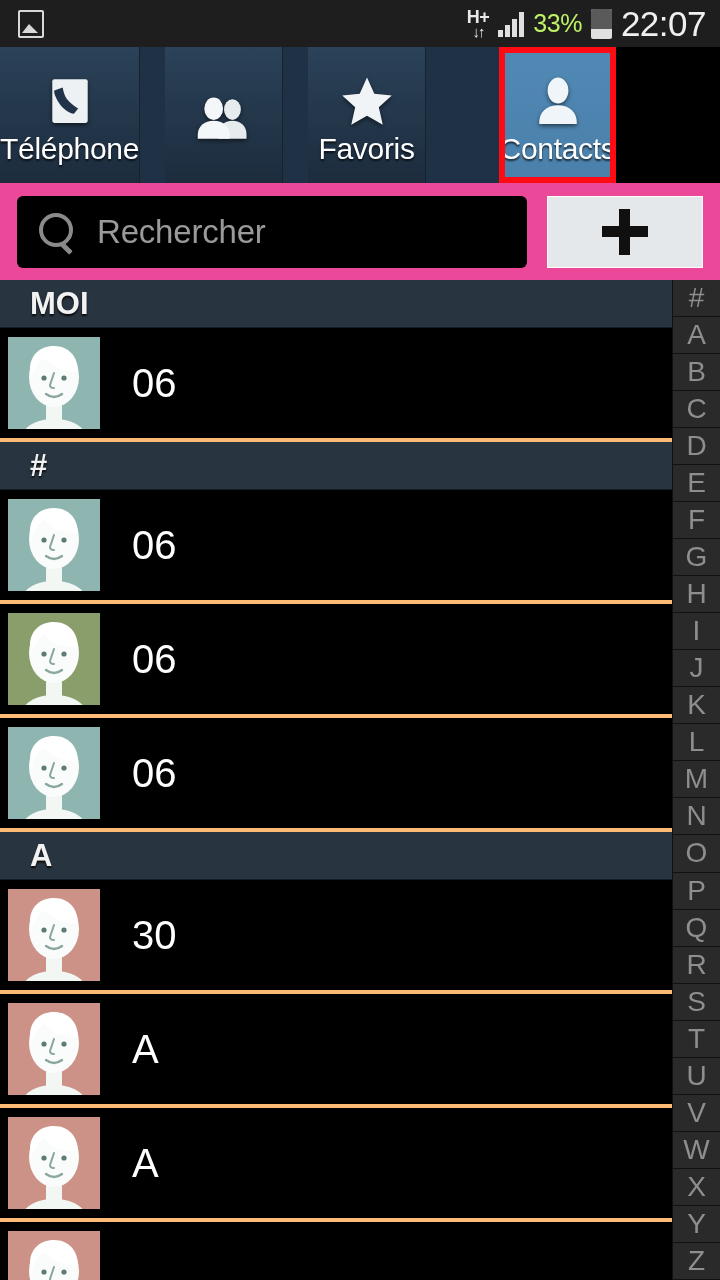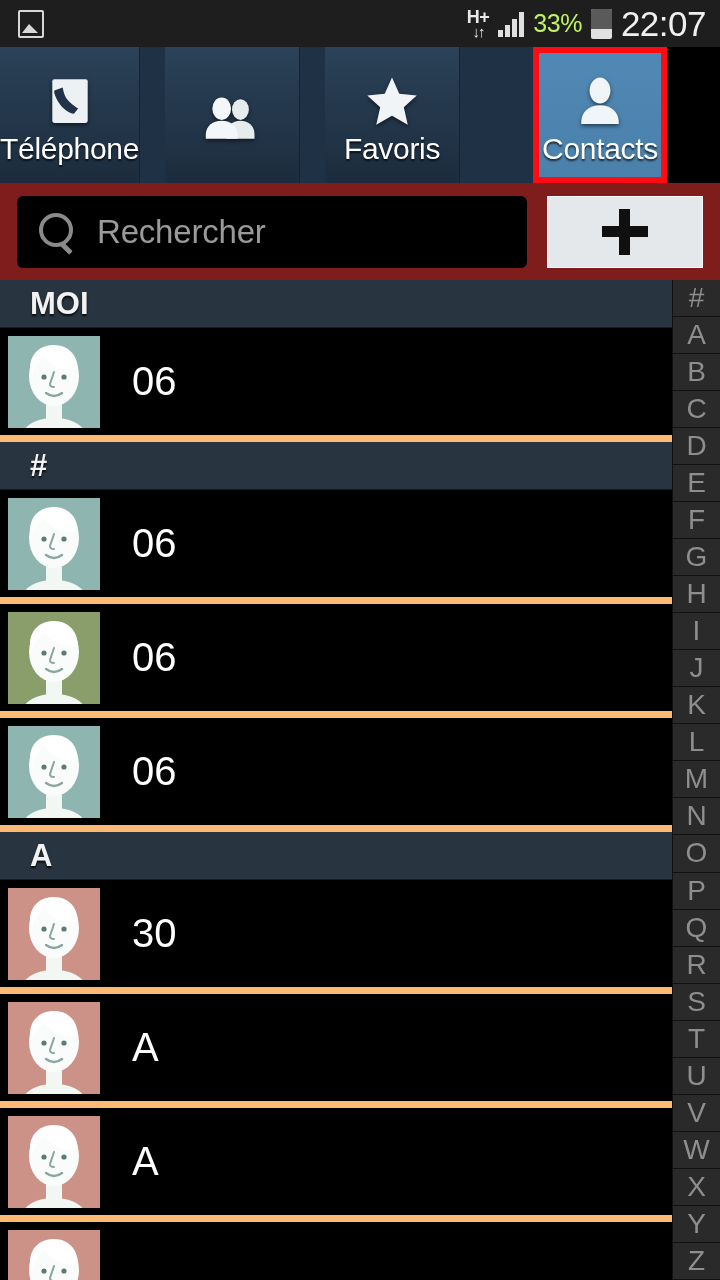--- a/index.html
+++ b/index.html
@@ -61,21 +61,21 @@
     width: 9px; height: 4px; background: #E0E0E0; border-radius: 1px;
   }
   .battery .fill {
     position: absolute; left: 0; top: 0; right: 0;
     height: 67%; background: #5A5A5A;
   }
   .clock { color: #F0F0F0; font-size: 35px; letter-spacing: -0.5px; }
 
   
   .tab-bar {
-    width: 667px; height: 136px;
+    width: 616px; height: 136px;
     display: flex;
     background: #1F3245;
     gap: 25px;
   }
   .tab {
     flex: 1 1 0;
     position: relative;
     display: flex; flex-direction: column;
     align-items: center; justify-content: center;
     background: linear-gradient(to bottom, #2B4258 0%, #23364A 55%, #1C2C3D 100%);
@@ -100,21 +100,21 @@
   .tab-icon svg { filter: drop-shadow(0 2px 2px rgba(0,0,0,.55)); }
   .tab-label {
     color: #FFFFFF; font-size: 30px;
     text-shadow: 0 2px 2px rgba(0,0,0,.7);
     letter-spacing: -0.3px;
   }
 
   
   .search-bar {
     width: 720px; height: 97px;
-    background: #7f1d1d;
+    background: #ec4899;
     display: flex; align-items: center;
     padding: 0 17px;
     gap: 20px;
   }
   .search-field {
     flex: 1 1 auto; height: 72px;
     background: #000; border-radius: 6px;
     display: flex; align-items: center;
     padding-left: 22px; gap: 20px;
   }
@@ -163,21 +163,21 @@
   }
   .section-header .letter {
     color: #F2F2F2; font-size: 31px; font-weight: bold;
     text-shadow: 0 2px 2px rgba(0,0,0,.8);
   }
 
   .contact-row {
     height: 114px; width: 672px;
     display: flex; align-items: center;
     background: #000;
-    border-bottom: 7px solid #fdba74;
+    border-bottom: 4px solid #fdba74;
     padding-left: 8px;
   }
   .avatar {
     width: 92px; height: 92px; flex: none;
     position: relative; overflow: hidden;
   }
   .avatar svg { display: block; width: 92px; height: 92px; }
   .contact-name {
     color: #FFFFFF; font-size: 40px;
     margin-left: 32px; letter-spacing: 0px;

